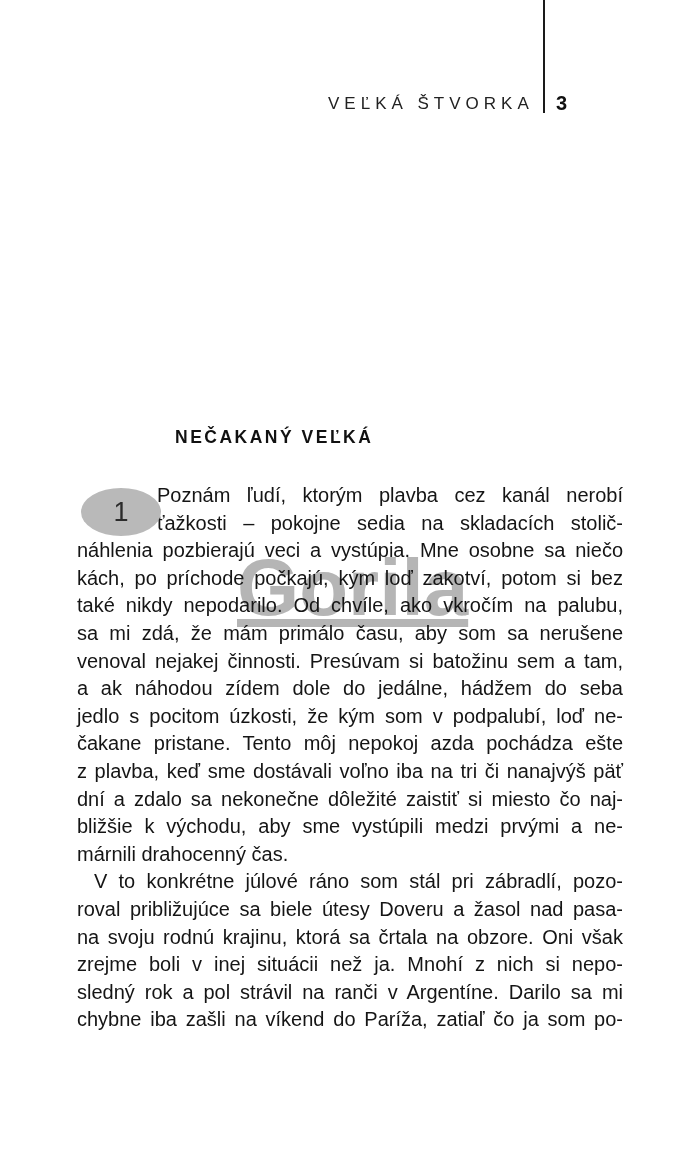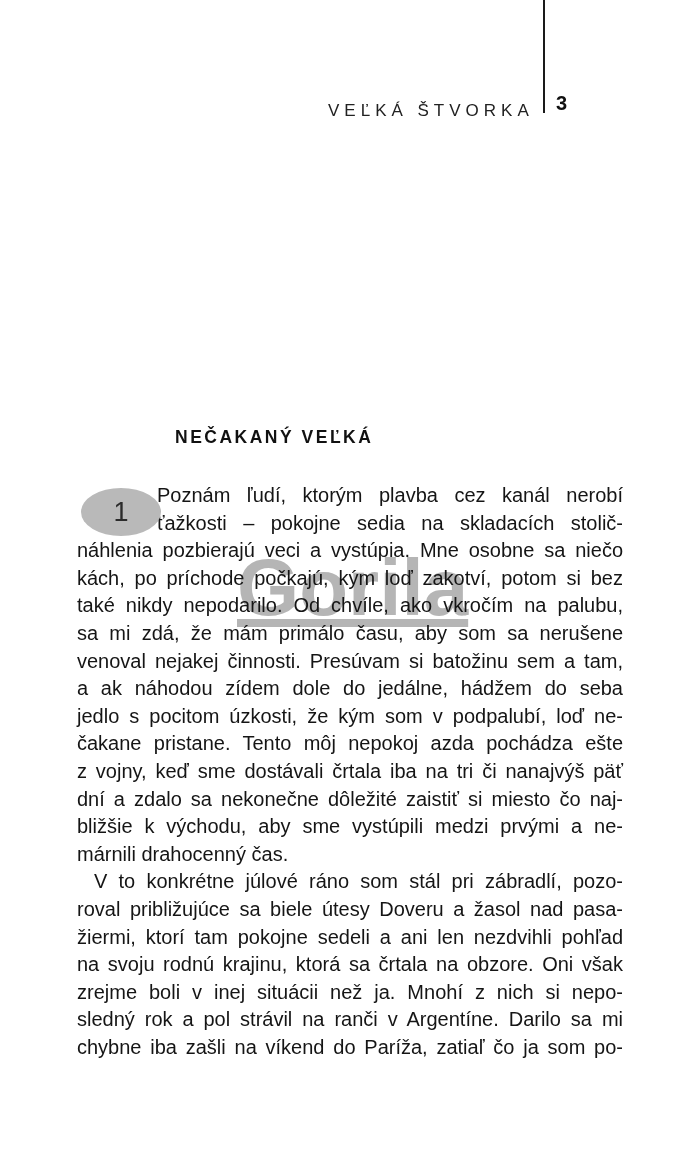--- a/index.html
+++ b/index.html
@@ -10,21 +10,21 @@
     background: #ffffff;
     overflow: hidden;
     font-family: "Liberation Sans", sans-serif;
     color: #1a1a1a;
   }
 
   
   .header-title {
     position: absolute;
     left: 328px;
-    top: 102px;
+    top: 95px;
     font-size: 17px;
     line-height: 1;
     letter-spacing: 5px;
     color: #222222;
     white-space: nowrap;
   }
   .header-rule {
     position: absolute;
     left: 543px;
     top: 0;
@@ -135,29 +135,28 @@
         <div class="line wrap-indent">Poznám ľudí, ktorým plavba cez kanál nerobí</div>
         <div class="line wrap-indent">ťažkosti – pokojne sedia na skladacích stolič-</div>
         <div class="line">náhlenia pozbierajú veci a vystúpia. Mne osobne sa niečo</div>
         <div class="line">kách, po príchode počkajú, kým loď zakotví, potom si bez</div>
         <div class="line">také nikdy nepodarilo. Od chvíle, ako vkročím na palubu,</div>
         <div class="line">sa mi zdá, že mám primálo času, aby som sa nerušene</div>
         <div class="line">venoval nejakej činnosti. Presúvam si batožinu sem a tam,</div>
         <div class="line">a ak náhodou zídem dole do jedálne, hádžem do seba</div>
         <div class="line">jedlo s pocitom úzkosti, že kým som v podpalubí, loď ne-</div>
         <div class="line">čakane pristane. Tento môj nepokoj azda pochádza ešte</div>
-        <div class="line">z vojny, keď sme dostávali črtala iba na tri či nanajvýš päť</div>
+        <div class="line">z plavba, keď sme dostávali voľno iba na tri či nanajvýš päť</div>
         <div class="line">dní a zdalo sa nekonečne dôležité zaistiť si miesto čo naj-</div>
         <div class="line">bližšie k východu, aby sme vystúpili medzi prvými a ne-</div>
         <div class="line last-line">márnili drahocenný čas.</div>
       </div>
       <div class="para">
         <div class="line first-indent">V to konkrétne júlové ráno som stál pri zábradlí, pozo-</div>
         <div class="line">roval približujúce sa biele útesy Doveru a žasol nad pasa-</div>
-        <div class="line">žiermi, ktorí tam pokojne sedeli a ani len nezdvihli pohľad</div>
         <div class="line">na svoju rodnú krajinu, ktorá sa črtala na obzore. Oni však</div>
         <div class="line">zrejme boli v inej situácii než ja. Mnohí z nich si nepo-</div>
         <div class="line">sledný rok a pol strávil na ranči v Argentíne. Darilo sa mi</div>
         <div class="line">chybne iba zašli na víkend do Paríža, zatiaľ čo ja som po-</div>
       </div>
     </div>
 
 </div>
 
 </body></html>

